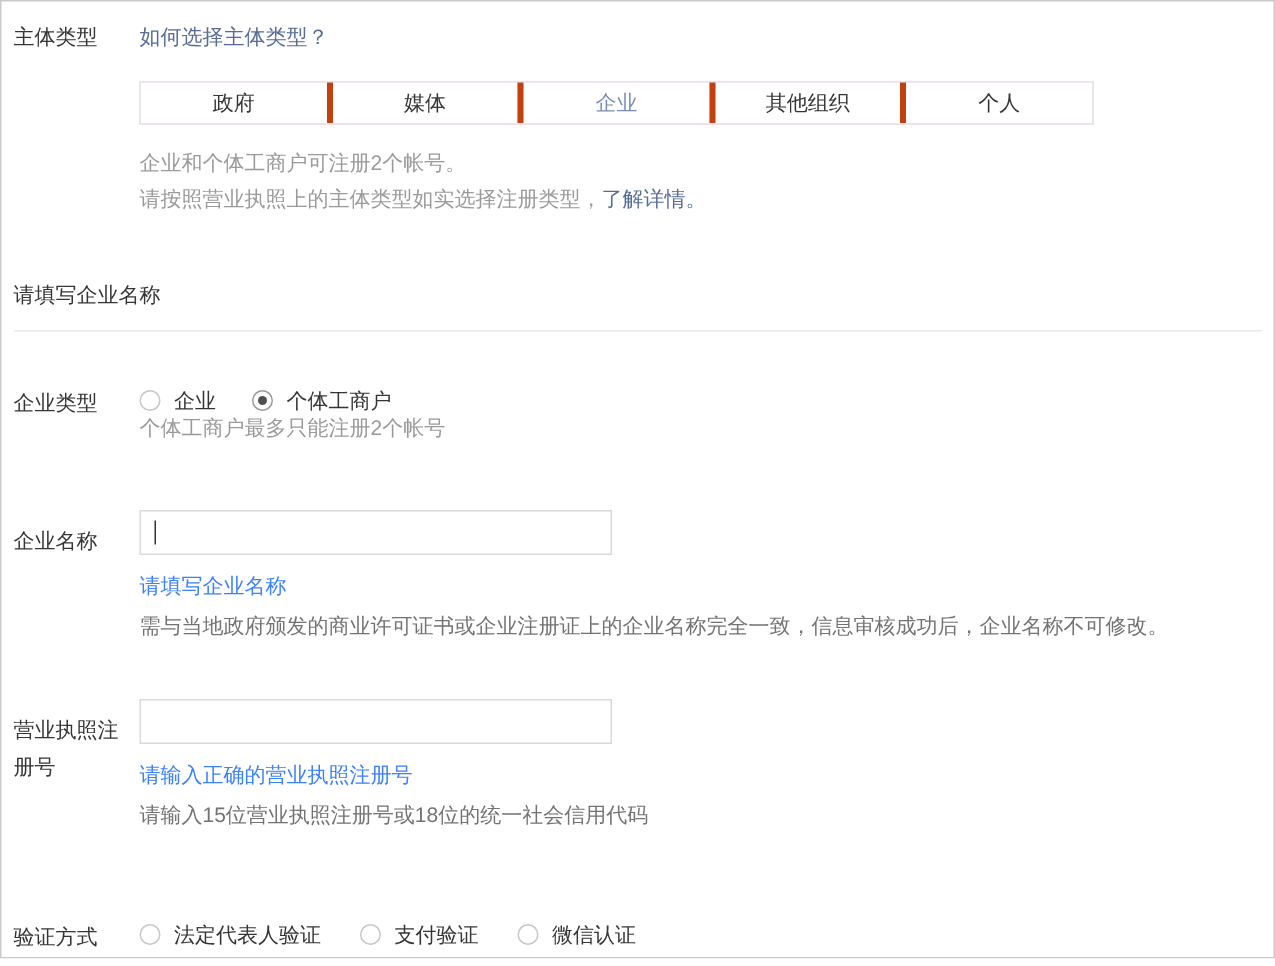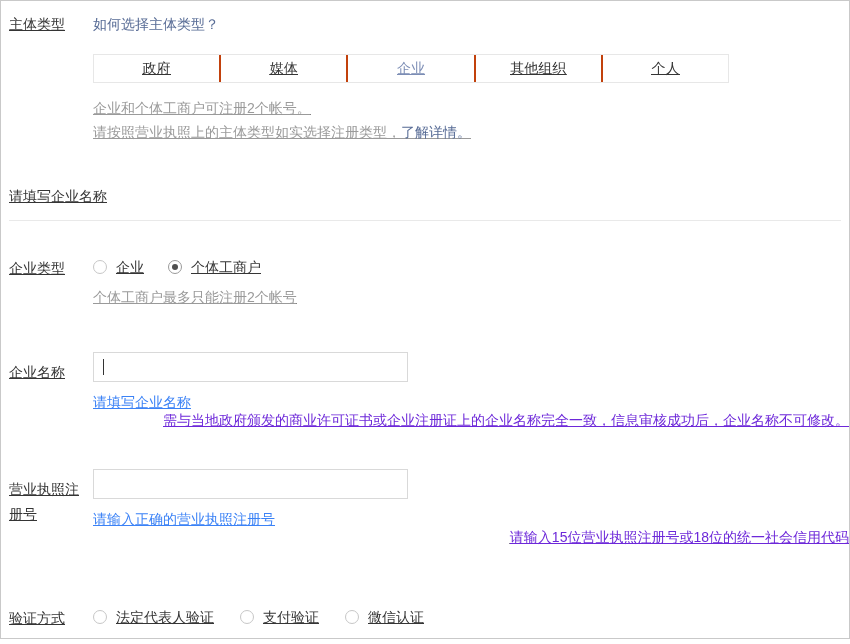--- a/index.html
+++ b/index.html
@@ -1,15 +1,15 @@
 <!DOCTYPE html>
 <html><head>
 <meta charset="utf-8">
 <style>
-  * { margin:0; padding:0; box-sizing:border-box;text-decoration:underline; }
+  * { margin:0; padding:0; box-sizing:border-box; }
   html,body { background:#fff; }
   body {
     font-family:"Liberation Sans","DejaVu Sans",sans-serif;
     font-size:14px; color:#353535;
   }
   .page {
     position:relative; width:850px; height:639px;
     background:#fff; border:1px solid #c9c9c9; overflow:hidden;
   }
   .row { display:flex; align-items:flex-start; }
@@ -24,21 +24,21 @@
   .help-link { color:#576b95; text-decoration:none; line-height:20px; display:inline-block; cursor:pointer; }
 
   .tabs {
     display:flex; width:636px; margin-top:20px;
     border:1px solid #e7e7e7; background:#f0abfc;
   }
   .tab {
     flex:1; height:27px; line-height:27px; text-align:center;
     color:#353535; cursor:pointer; background:#fff;
   }
-  .tab + .tab { border-left:2px solid #c2410c;text-align:center; }
+  .tab + .tab { border-left:4px solid #c2410c;text-align:center; }
   .tab.selected { color:#7c8db5; }
 
   .note { color:#9a9a9a; line-height:24px; }
   .notes-block { margin-top:13px; }
   .inline-link { color:#576b95; cursor:pointer; text-decoration:none; }
 
   
   .section-header { margin-top:43px; padding-left:8px; color:#353535; line-height:18px; }
   .divider { margin:15px 8px 0 8px; border-bottom:1px solid #e9e9e9; }
 
@@ -50,37 +50,37 @@
     border:1px solid #c7c7c7; background:#fff; margin-right:9px;
     position:relative; flex-shrink:0;
   }
   .radio-option.selected .radio-circle { border-color:#9a9a9a; }
   .radio-option.selected .radio-circle::after {
     content:""; position:absolute; left:3px; top:3px;
     width:6px; height:6px; border-radius:50%; background:#4f4f4f;
   }
 
   .row-enttype { margin-top:37px; }
-  .row-enttype .note { margin-top:12px; line-height:18px; }
+  .row-enttype .note { line-height:18px; }
 
   
   .row-entname { margin-top:46px; }
   .row-license { margin-top:40px; }
   .row-entname .row-label, .row-license .row-label { padding-top:8px; line-height:25px; }
   .input-wrap { position:relative; width:315px; }
   .text-input {
     width:315px; height:30px; border:1px solid #d9d9d9; background:#fff;
     padding:0 10px; font-size:14px; color:#353535; outline:none; display:block;
     font-family:"Liberation Sans","DejaVu Sans",sans-serif;
   }
   .caret {
     position:absolute; left:10px; top:7px; width:1px; height:16px; background:#333;
   }
   .error { color:#3b82f6; margin-top:11px; line-height:18px; }
-  .field-note { color:#6d28d9; line-height:18px;text-align:right; }
+  .field-note { color:#737373; margin-top:9px; line-height:18px; }
 
   
   .row-verify { margin-top:62px; }
   .row-verify .radio-option { margin-right:26px; }
 </style>
 </head>
 <body>
 
 <div class="page">
 

